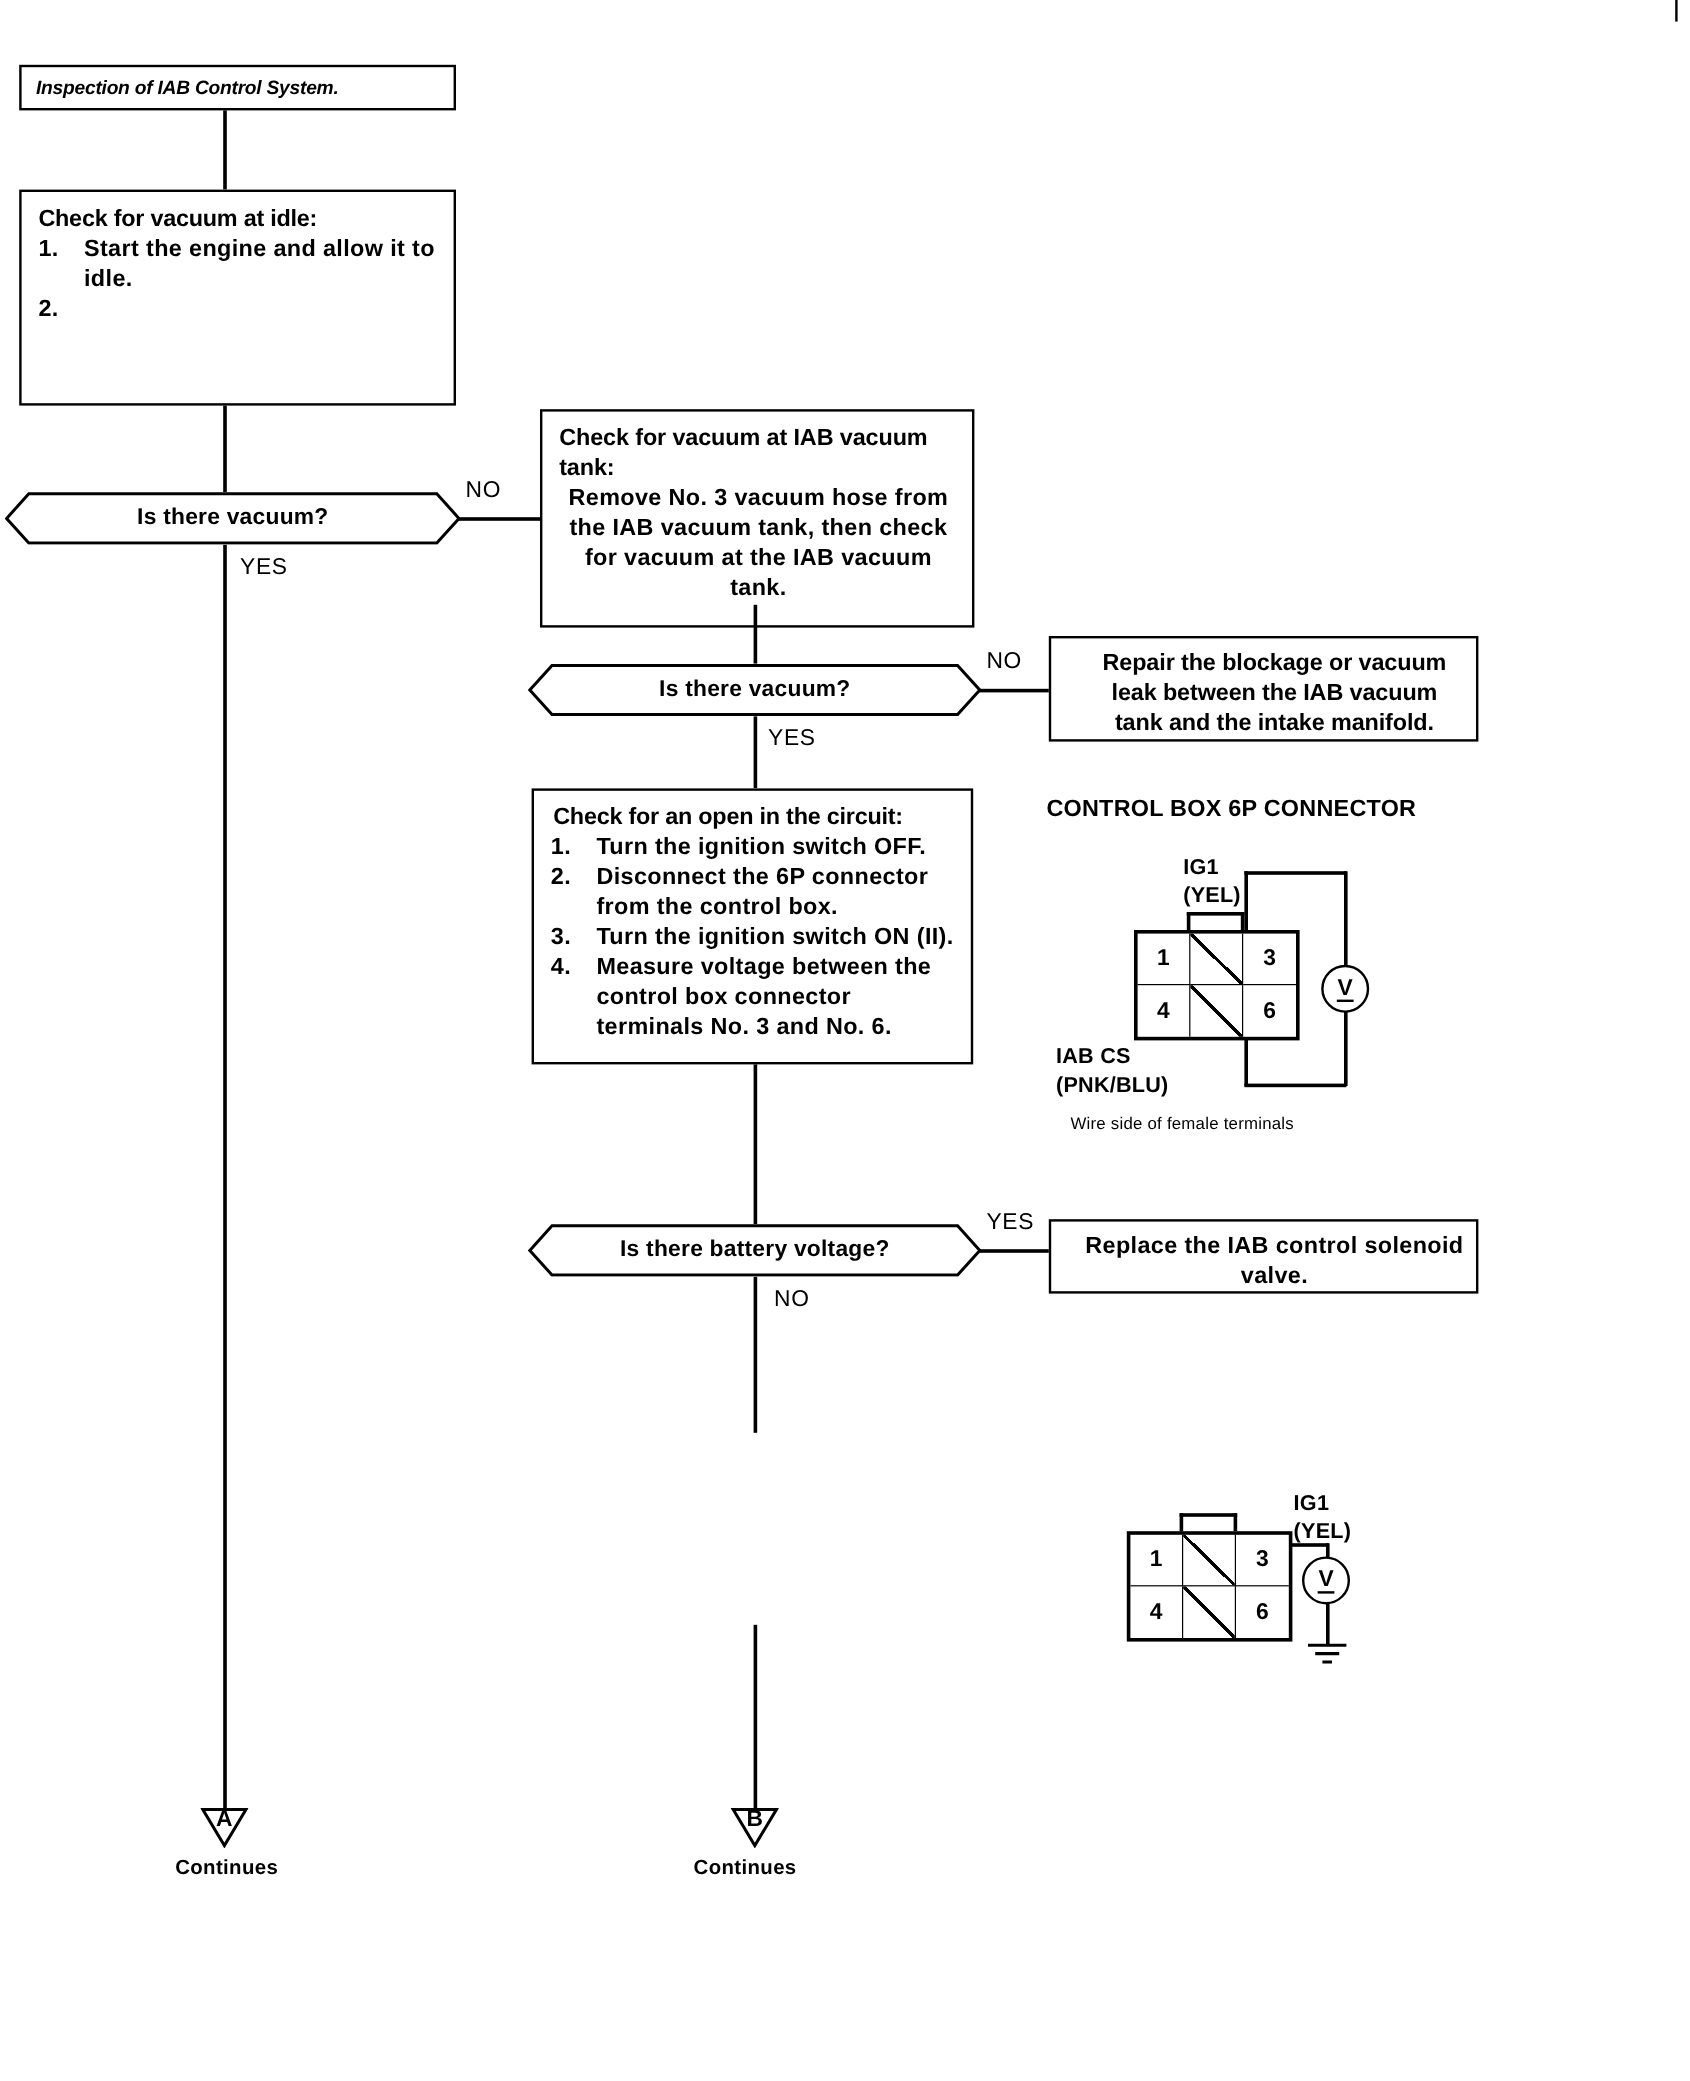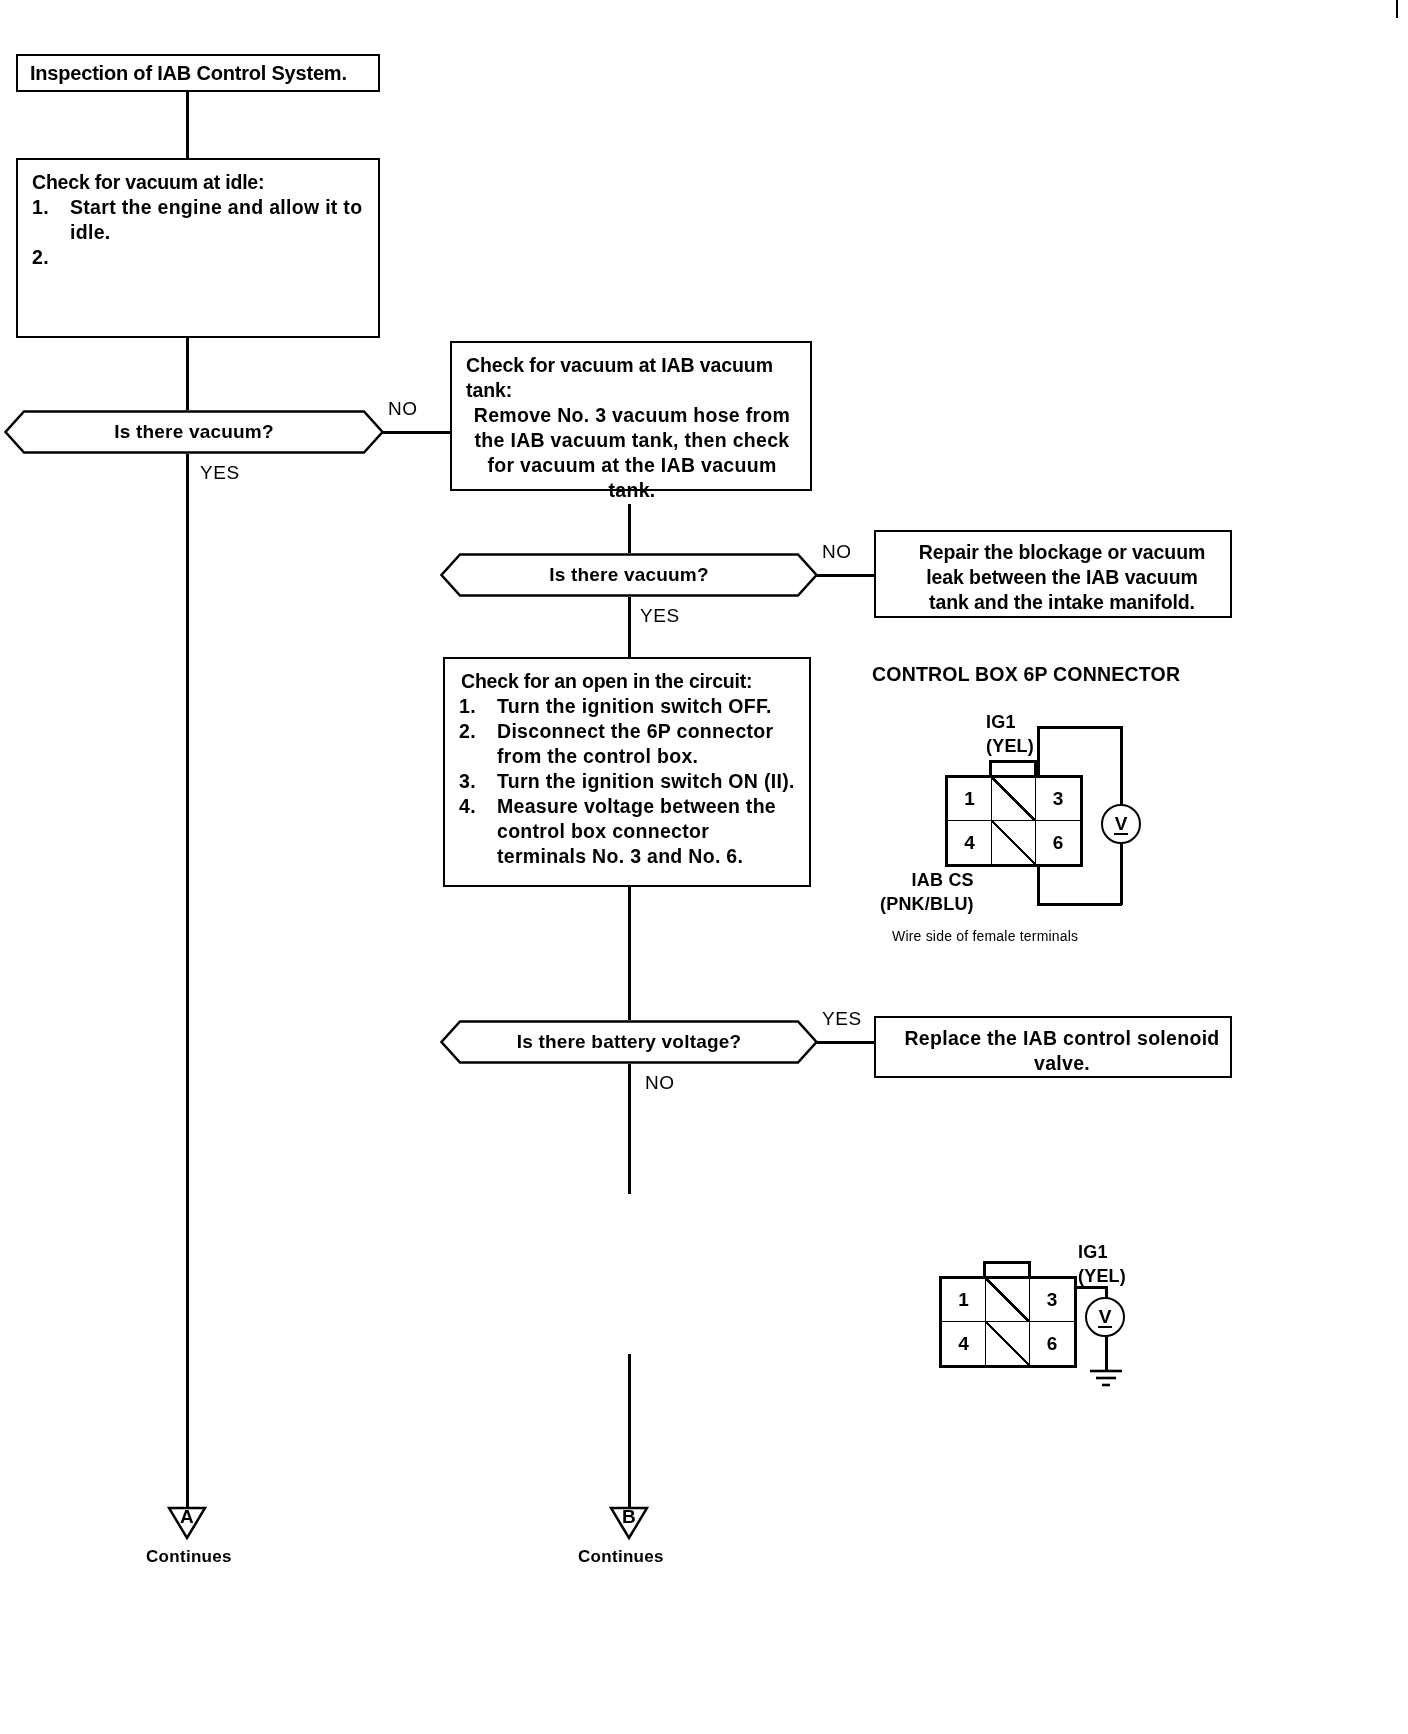--- a/index.html
+++ b/index.html
@@ -207,21 +207,21 @@
   }
 </style>
 </head>
 <body>
 
 <div id="page">
 
   <div class="edge-tick" style="left:1396px; top:0px; width:2px; height:18px;"></div>
 
   <div class="box" style="left:16px; top:54px; width:364px; height:38px; padding:6px 12px; display:flex; align-items:center;">
-    <span class="hdr" style="font-size:20px;">Inspection of IAB Control System.</span>
+    <span class="hdr" style="font-size:16px;font-style:italic;">Inspection of IAB Control System.</span>
   </div>
 
   <div class="vline" style="left:186px; top:92px; height:66px;"></div>
 
   <div class="box" style="left:16px; top:158px; width:364px; height:180px;">
     <div class="hdr">Check for vacuum at idle:</div>
     <ul class="ol">
       <li>
         <span class="num">1.</span>
         <span>Start the engine and allow it to idle.</span>
@@ -240,21 +240,21 @@
     </svg>
     <span class="dlabel">Is there vacuum?</span>
   </div>
 
   <div class="hline" style="left:382px; top:431px; width:68px;"></div>
   <div class="blabel" style="left:388px; top:398px;">NO</div>
 
   <div class="blabel" style="left:200px; top:462px;">YES</div>
   <div class="vline" style="left:186px; top:454px; height:1056px;"></div>
 
-  <div class="box" style="left:450px; top:341px; width:362px; height:150px;">
+  <div class="box" style="left:450px; top:341px; width:362px; height:182px;">
     <div class="hdr" style="letter-spacing:-0.1px;">Check for vacuum at IAB vacuum tank:</div>
     <div class="plain">Remove No. 3 vacuum hose from the IAB vacuum tank, then check for vacuum at the IAB vacuum tank.</div>
   </div>
 
   <div class="vline" style="left:628px; top:504px; height:49px;"></div>
 
   <div class="decision" style="left:440px; top:553px; width:378px; height:44px;">
     <svg class="hexsvg" width="378" height="44" viewBox="0 0 378 44">
       <polygon points="20,1.5 358,1.5 376.5,22 358,42.5 20,42.5 1.5,22" fill="#ffffff" stroke="#000000" stroke-width="2.5"></polygon>
     </svg>
@@ -330,21 +330,21 @@
     <div class="vline" style="left:260px; top:26px; height:80px;"></div>
 
     <div class="vmeter" style="left:241px; top:104px;">
       <span>V</span>
     </div>
 
     <div class="vline" style="left:260px; top:142px; height:63px;"></div>
     <div class="hline" style="left:177px; top:203px; width:85px;"></div>
     <div class="vline" style="left:177px; top:165px; height:40px;"></div>
 
-    <div class="conlabel" style="left:20px; top:168px; text-align:right;">
+    <div class="conlabel" style="left:20px; top:168px; text-align:left;">
       <div>IAB CS</div>
       <div>(PNK/BLU)</div>
     </div>
 
     <div class="caption" style="left:32px; top:228px;">Wire side of female terminals</div>
   </div>
 
   <div class="vline" style="left:628px; top:887px; height:133px;"></div>
 
   <div class="decision" style="left:440px; top:1020px; width:378px; height:44px;">

